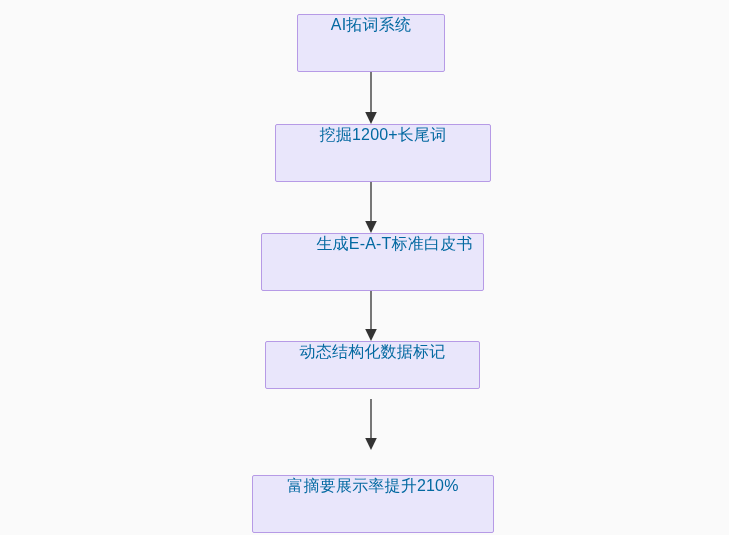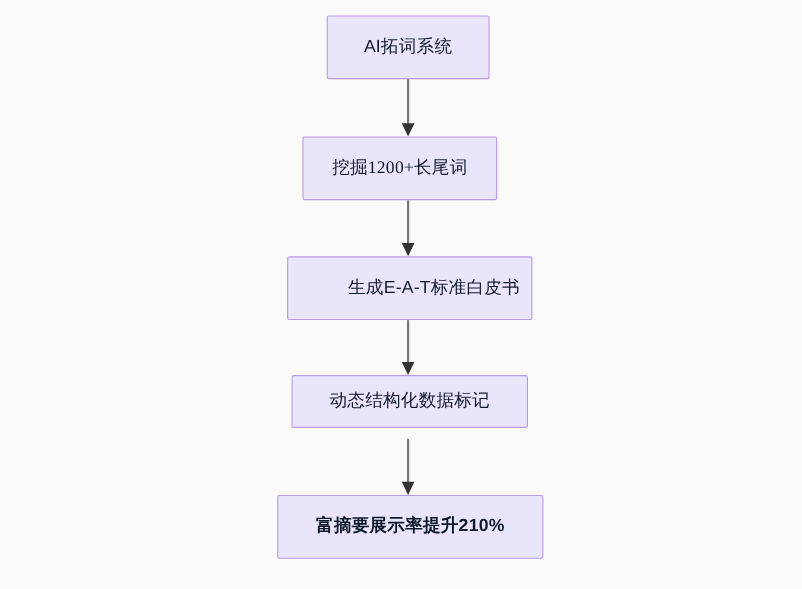--- a/index.html
+++ b/index.html
@@ -18,23 +18,23 @@
     width: 729px;
     height: 535px;
   }
   .node {
     position: absolute;
     box-sizing: border-box;
     background: #e9e6fb;
     border: 1.4px solid #b69ae6;
     border-radius: 2px;
     display: flex;
-    align-items: center;
+    align-items: flex-start;
     justify-content: center;
-    color: #0f172a;
+    color: #0369a1;
     font-size: 16px;
     line-height: 1.2;
     letter-spacing: 0.2px;
     white-space: nowrap;
   }
   .edge {
     position: absolute;
   }
   .edge svg {
     display: block;
@@ -71,29 +71,29 @@
     <svg width="18" height="52" viewBox="0 0 18 52">
       <line x1="9" y1="0" x2="9" y2="42" stroke="#777777" stroke-width="2"></line>
       <polygon points="9,51 3.2,39 14.8,39" fill="#333333"></polygon>
     </svg>
   </div>
 
   <div class="node" style="left:297px; top:14px; width:148px; height:58px;">
     <span>AI拓词系统</span>
   </div>
 
-  <div class="node" style="left:275px; top:124px; width:177px; height:58px;font-family:Liberation Serif, serif;">
+  <div class="node" style="left:275px; top:124px; width:216px; height:58px;">
     <span>挖掘1200+长尾词</span>
   </div>
 
   <div class="node" style="left:261px; top:233px; width:223px; height:58px;padding-left:44px;">
     <span>生成E-A-T标准白皮书</span>
   </div>
 
   <div class="node" style="left:265px; top:341px; width:215px; height:48px;">
     <span>动态结构化数据标记</span>
   </div>
 
-  <div class="node" style="left:252px; top:450px; width:242px; height:58px;font-weight:bold;">
+  <div class="node" style="left:252px; top:475px; width:242px; height:58px;">
     <span>富摘要展示率提升210%</span>
   </div>
 
 </div>
 
 </body></html>

